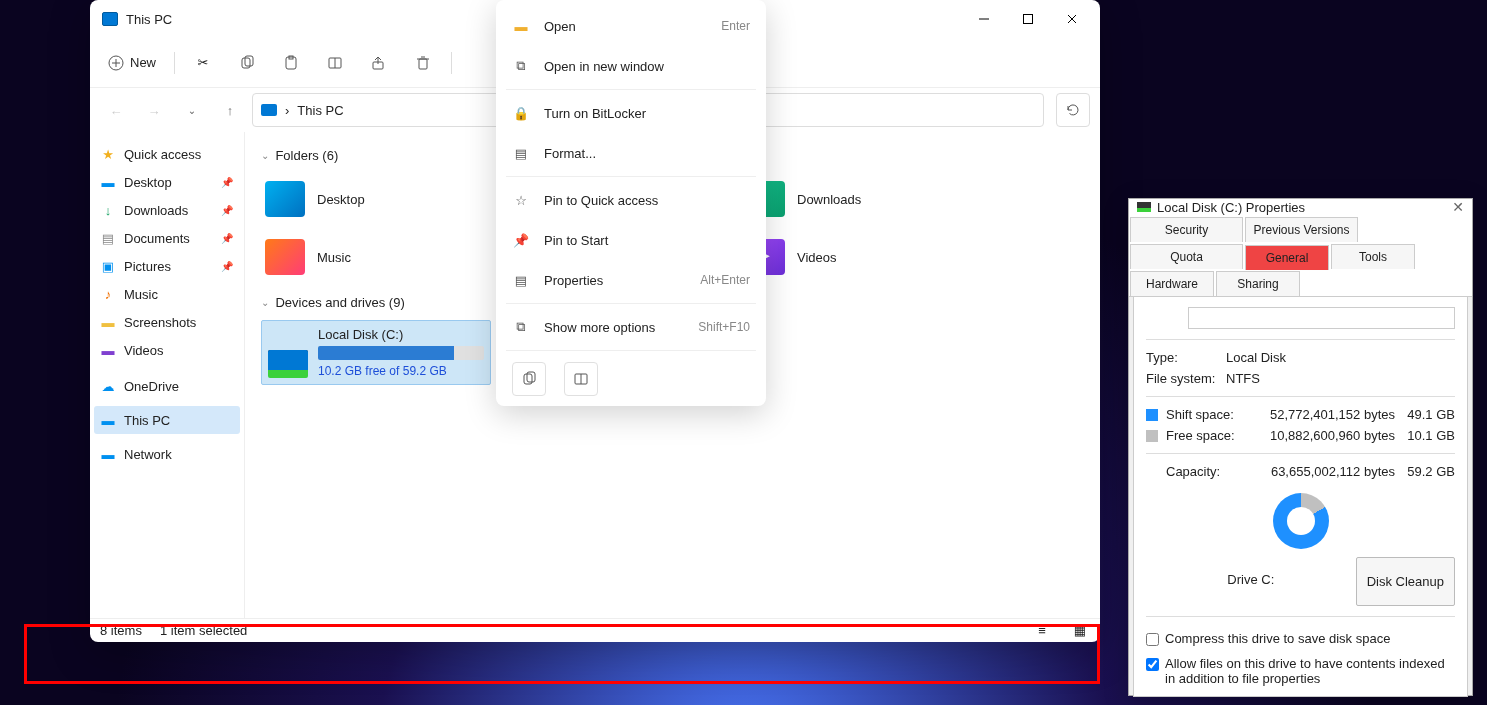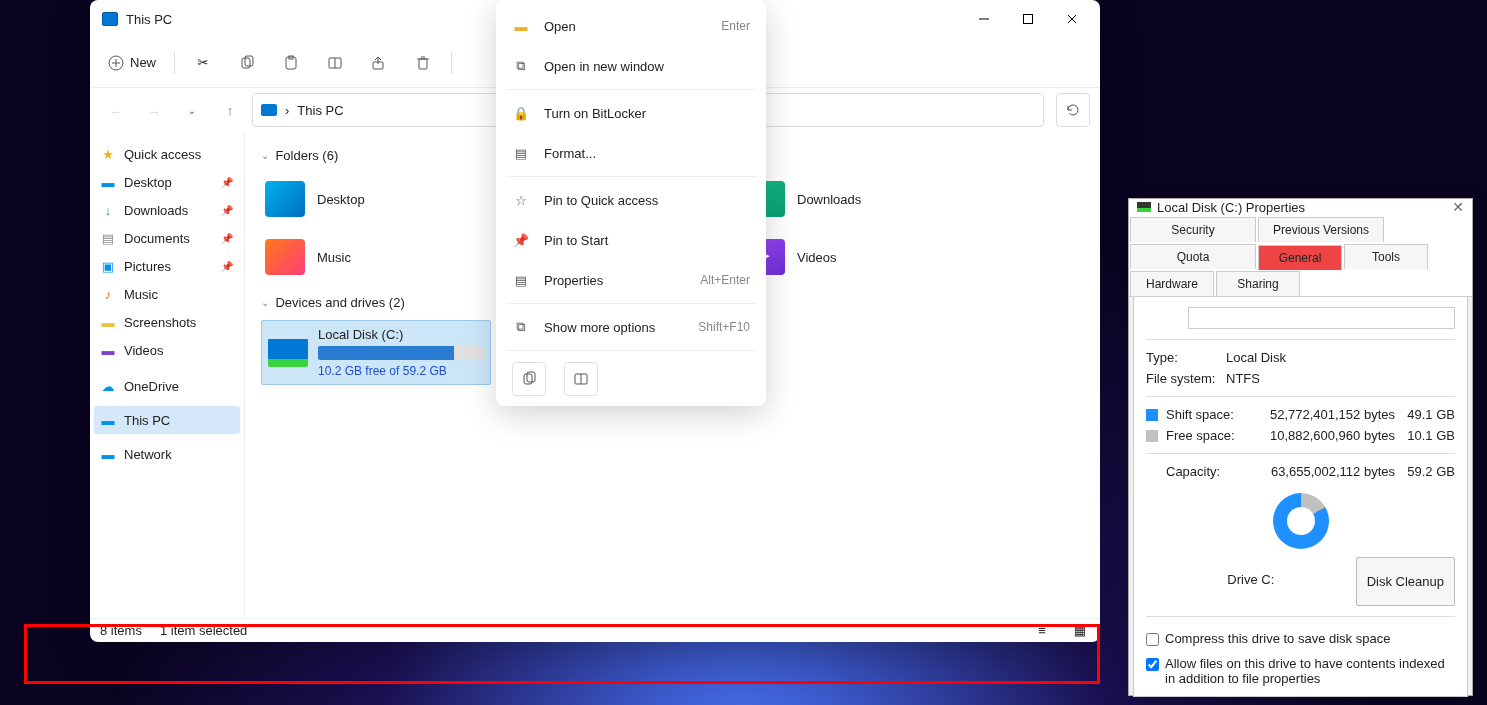--- a/index.html
+++ b/index.html
@@ -33,21 +33,21 @@
 .folders{display:flex;flex-wrap:wrap;gap:6px 20px;}
 .fitem{width:220px;height:52px;display:flex;align-items:center;gap:12px;padding:4px;}
 .fico{width:40px;height:36px;border-radius:4px;}
 .fico.desktop{background:linear-gradient(135deg,#00b0f0,#0070c0);}
 .fico.music{background:linear-gradient(135deg,#ff7a18,#ff3d77);}
 .fico.downloads{background:linear-gradient(135deg,#14c28e,#0a9e6e);position:relative;}
 .fico.downloads::after{content:"↓";position:absolute;left:12px;top:6px;color:#fff;font-size:16px;font-weight:bold;}
 .fico.videos{background:linear-gradient(135deg,#a64dff,#6a2dd6);position:relative;}
 .fico.videos::after{content:"▶";position:absolute;left:14px;top:8px;color:#fff;font-size:14px;}
 .drive{width:230px;padding:6px;background:#cde6f7;border:1px solid #99c9ef;border-radius:2px;}
-.drive .row1{display:flex;gap:10px;align-items:center;}
+.drive .row1{display:flex;gap:10px;align-items:flex-end;}
 .dico{width:40px;height:28px;background:linear-gradient(#333 60%,#3bd13b 60%);border-radius:2px;position:relative;}
 .dico::before{content:"";position:absolute;inset:0 0 8px 0;background:#0078d4;border-radius:2px 2px 0 0;}
 .dinfo{flex:1;}
 .dbar{height:14px;background:#e0e0e0;margin:4px 0;border-radius:2px;overflow:hidden;}
 .dbar .fill{height:100%;width:82%;background:#2b7cd3;}
 .dfree{font-size:12px;color:#1d4ed8;}
 .statusbar{height:24px;border-top:1px solid #eee;display:flex;align-items:center;padding:0 10px;gap:18px;font-size:12px;color:#555;}
 .statusbar .sp{flex:1;}
 .viewbtn{width:20px;height:16px;display:flex;align-items:center;justify-content:center;}
 .redbox{position:absolute;left:24px;top:624px;width:1076px;height:60px;border:3px solid #ff0000;background:transparent;}
@@ -60,21 +60,21 @@
 .cmsep{height:1px;background:#eee;margin:3px 4px;}
 .cmiconrow{display:flex;gap:18px;padding:8px 10px 4px;}
 .cmiconrow .ib{width:34px;height:34px;border:1px solid #e0e0e0;border-radius:4px;display:flex;align-items:center;justify-content:center;color:#555;}
 
 .props{position:absolute;left:1128px;top:198px;width:345px;height:498px;background:#f0f0f0;border:1px solid #aaa;box-shadow:0 6px 24px rgba(0,0,0,.2);display:flex;flex-direction:column;font-size:12px;}
 .props .pttl{height:28px;display:flex;align-items:center;padding:0 8px;gap:6px;background:#fff;}
 .props .pttl .dico2{width:14px;height:10px;background:linear-gradient(#333 60%,#3bd13b 60%);}
 .props .pttl .x{margin-left:auto;font-size:14px;color:#666;}
 .ptabs{display:flex;flex-wrap:wrap;border-bottom:1px solid #ccc;background:#fff;}
 .ptab{padding:5px 0;text-align:center;border:1px solid #ccc;border-bottom:none;margin:2px 1px 0;background:#f6f6f6;font-size:12px;}
-.ptab.r1{width:126px;}
+.ptab.r1{width:113px;}
 .ptab.r2{width:84px;}
 .ptab.act{background:#ef4444;position:relative;top:1px;}
 .pbody{flex:1;background:#fff;margin:0 4px 4px;border:1px solid #ccc;border-top:none;padding:10px 12px;display:flex;flex-direction:column;gap:6px;}
 .prow{display:flex;align-items:center;}
 .plabel{width:80px;}
 .pinput{flex:1;height:22px;border:1px solid #ccc;background:#fff;}
 .psep{height:1px;background:#ddd;margin:4px 0;}
 .pdatarow{display:flex;align-items:center;gap:8px;}
 .pdatarow .sw{width:12px;height:12px;}
 .pdatarow .l{flex:0 0 82px;}
@@ -257,21 +257,21 @@
           </div>
         <div style="width:220px"></div>
         <div class="fitem">
             <div class="fico videos"></div>
             <span>Videos</span>
           </div>
       </div>
 
       <div class="grouphdr" style="margin-top:12px;">
           <span class="chev">⌄</span>
-          <span>Devices and drives (2)</span>
+          <span>Devices and drives (9)</span>
         </div>
       <div class="drive">
         <div class="row1">
           <div class="dico"></div>
           <div class="dinfo">
             <div>Local Disk (C:)</div>
             <div class="dbar">
                 <div class="fill"></div>
               </div>
             <div class="dfree">10.2 GB free of 59.2 GB</div>

